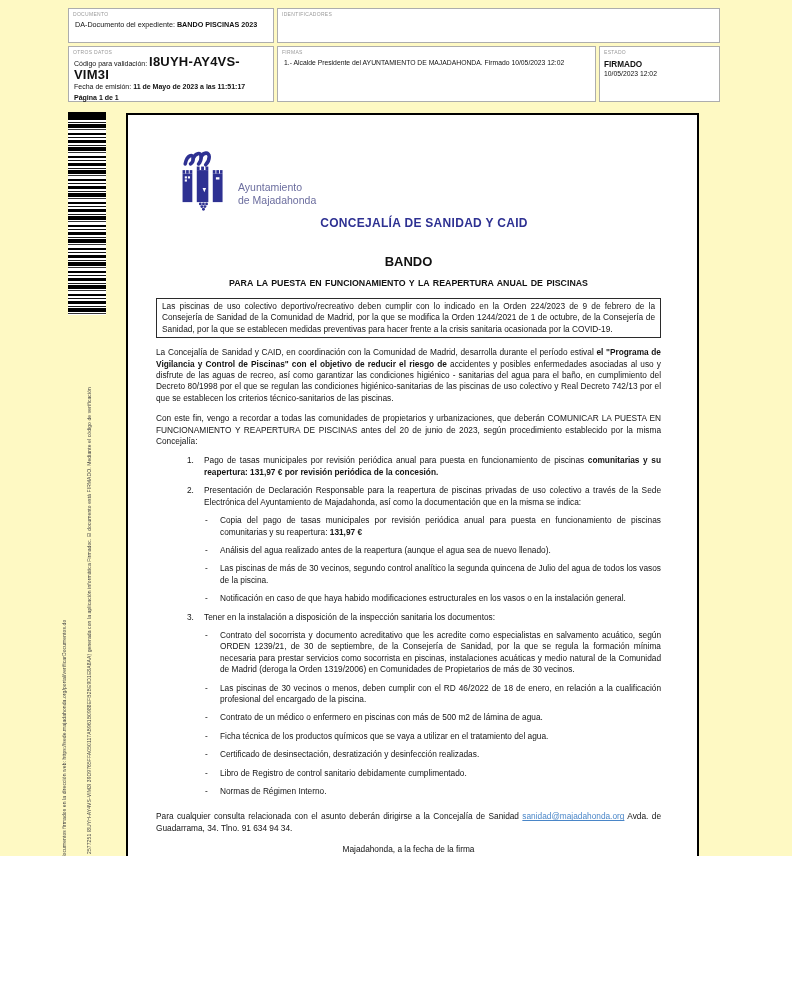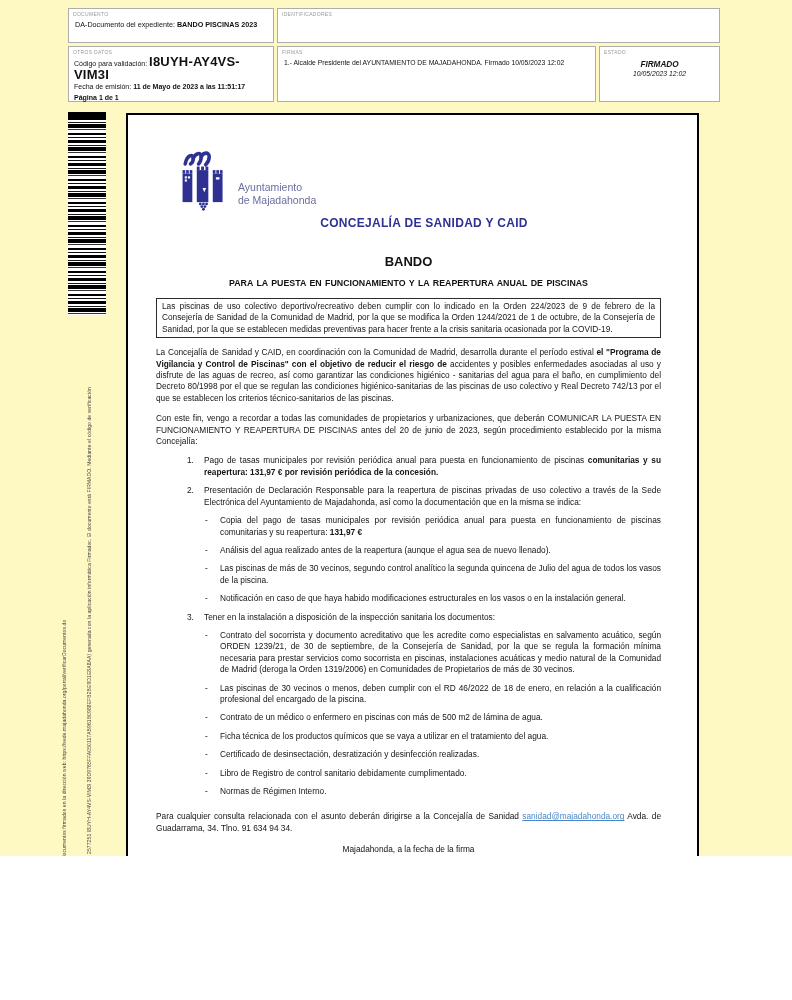--- a/index.html
+++ b/index.html
@@ -10,21 +10,21 @@
   .hbox{position:absolute;border:1px solid #adadad;background:#fff;box-sizing:border-box;}
   .hlabel{position:absolute;top:2px;left:4px;font-size:5px;color:#9a9a9a;letter-spacing:.3px;}
   .b1{left:68px;top:8px;width:206px;height:35px;}
   .b2{left:277px;top:8px;width:443px;height:35px;}
   .b3{left:68px;top:46px;width:206px;height:56px;}
   .b4{left:277px;top:46px;width:319px;height:56px;}
   .b5{left:599px;top:46px;width:121px;height:56px;}
   .b1 .content{padding:11px 6px 0 6px;font-size:7.2px;line-height:9px;}
   .b3 .content{padding:10px 5px 0 5px;font-size:7px;line-height:10.5px;}
   .b4 .content{padding:11px 6px 0 6px;font-size:6.8px;line-height:9px;}
-  .b5 .content{padding:13px 4px 0 4px;font-size:6.8px;line-height:9px;text-align:center;font-style:italic;}
+  .b5 .content{padding:13px 4px 0 4px;font-size:6.8px;line-height:9px;text-align:left;}
   .code{font-size:13px;font-weight:bold;letter-spacing:.2px;text-align:right;}
   .bold{font-weight:bold;}
   .estado-status{font-size:8.2px;font-weight:bold;}
 
   
   .barcode{position:absolute;left:68px;top:112px;width:38px;height:198px;border-top:5px solid #000;
     background:repeating-linear-gradient(180deg,
       #000 0px,#000 3px,#fff 3px,#fff 5px,
       #1a1a1a 5px,#1a1a1a 6px,#fff 6px,#fff 7px,
       #000 7px,#000 11px,#fff 11px,#fff 12px,

